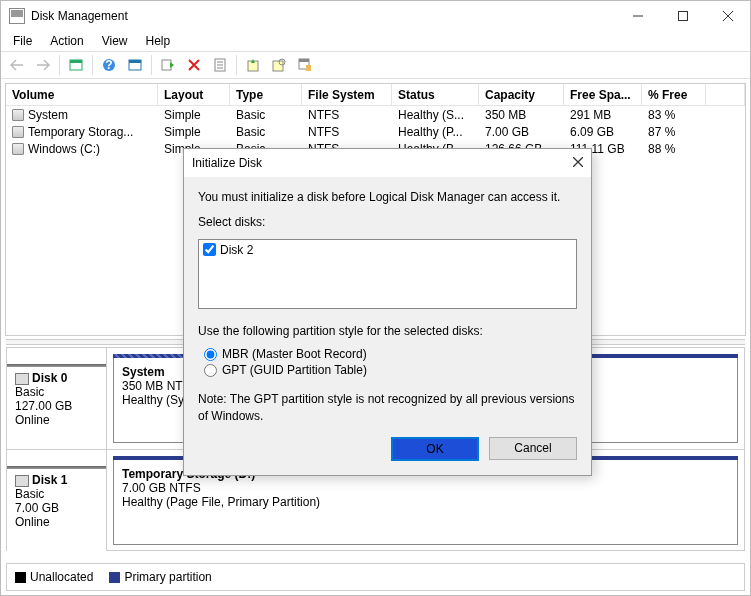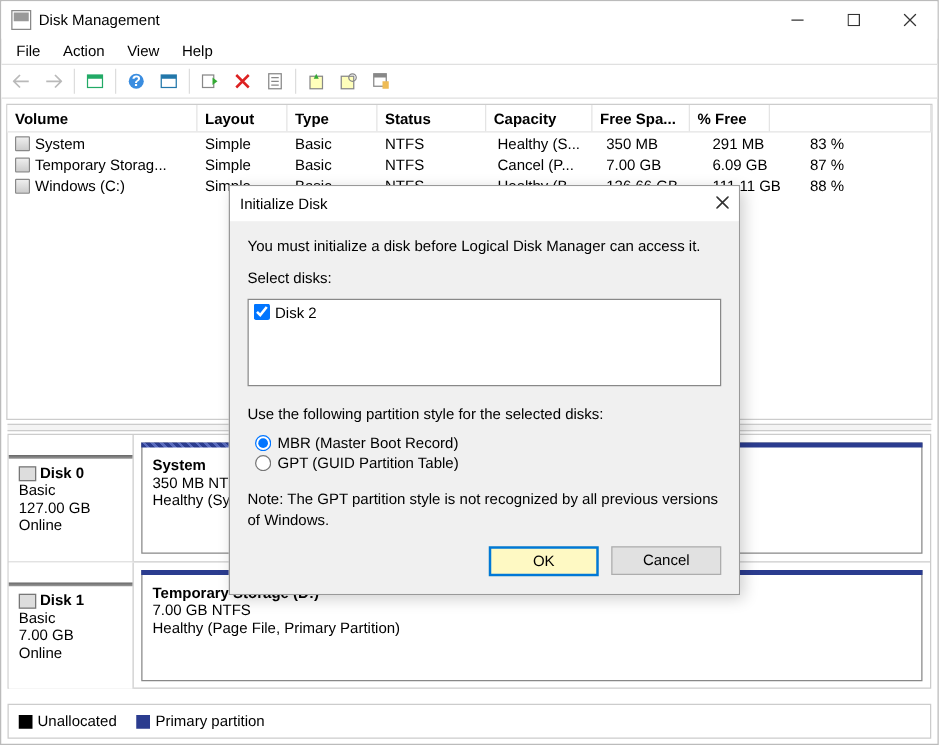--- a/index.html
+++ b/index.html
@@ -62,21 +62,21 @@
 .dlg-title .t { flex:1; }
 .dlg-close svg{width:10px;height:10px;stroke:#333;stroke-width:1.3;fill:none}
 .dlg-body { background:#f0f0f0; padding:12px 14px; }
 .dlg-body p{ margin-bottom:8px; line-height:1.4; }
 .disklist { border:1px solid #888; background:#fff; height:70px; padding:2px 4px; margin-bottom:14px; }
 .disklist label{ display:flex; align-items:center; gap:4px; padding:1px 0; }
 .radiogrp { margin: 4px 0 14px 6px; }
 .radiogrp label{ display:flex; align-items:center; gap:5px; margin:2px 0; }
 .dlg-btns { display:flex; justify-content:flex-end; gap:10px; padding:4px 0 2px; }
 .dlg-btn { width:88px; height:23px; border:1px solid #adadad; background:#e1e1e1; display:flex; align-items:center; justify-content:center; }
-.dlg-btn.primary { border:2px solid #0078d7; background:#fef9c3; height:24px; }
+.dlg-btn.primary { border:2px solid #0078d7; background:#1d4ed8; height:24px; }
 
 </style>
 </head>
 <body>
 
 <div class="titlebar">
   <div class="appicon"></div>
   <div class="title">Disk Management</div>
   <div class="winbtns">
     <div class="winbtn">
@@ -175,20 +175,21 @@
         <rect x="8" y="7" width="5" height="6" fill="#eb5"></rect>
       </svg>
     </div>
 </div>
 
 <div class="table" style="height:253px; position:relative;">
   <div class="thead">
     <div class="th col-vol">Volume</div>
     <div class="th col-lay">Layout</div>
     <div class="th col-typ">Type</div>
+    <div class="th col-fs">File System</div>
     <div class="th col-st">Status</div>
     <div class="th col-cap">Capacity</div>
     <div class="th col-fr">Free Spa...</div>
     <div class="th col-pf">% Free</div>
     <div class="th col-end"></div>
   </div>
   <div class="tbody" id="tbody">
       <div class="tr">
         <div class="td col-vol">
           <span class="volicon"></span>
@@ -203,21 +204,21 @@
   <div class="td col-pf">83 %</div>
       </div>
       <div class="tr">
         <div class="td col-vol">
           <span class="volicon"></span>
           <span>Temporary Storag...</span>
         </div>
   <div class="td col-lay">Simple</div>
   <div class="td col-typ">Basic</div>
   <div class="td col-fs">NTFS</div>
-  <div class="td col-st">Cancel (P...</div>
+  <div class="td col-st">Healthy (P...</div>
   <div class="td col-cap">7.00 GB</div>
   <div class="td col-fr">6.09 GB</div>
   <div class="td col-pf">87 %</div>
       </div>
       <div class="tr">
         <div class="td col-vol">
           <span class="volicon"></span>
           <span>Windows (C:)</span>
         </div>
   <div class="td col-lay">Simple</div>

